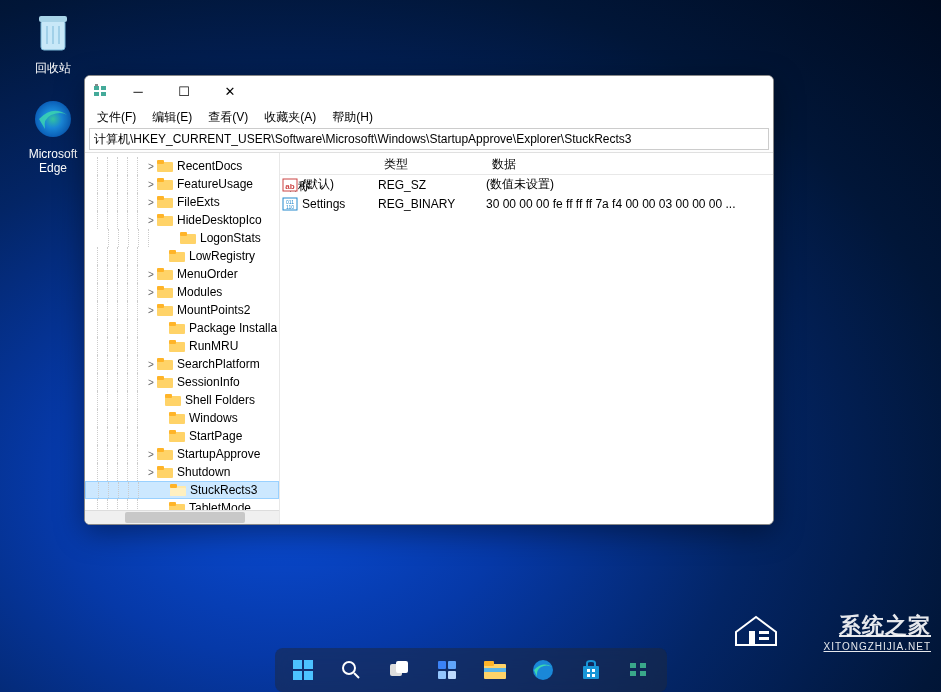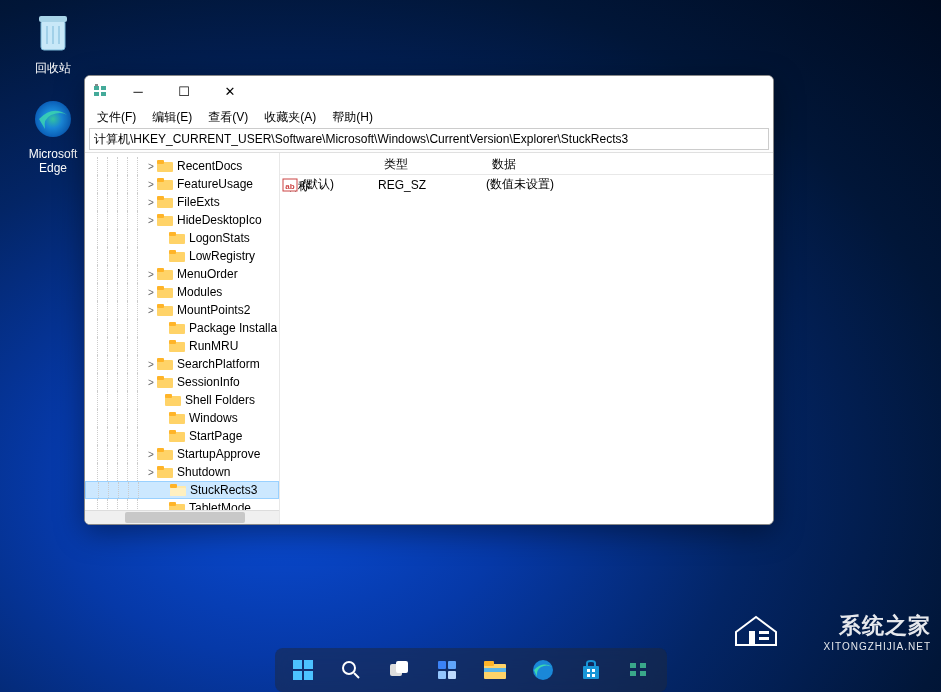--- a/index.html
+++ b/index.html
@@ -24,21 +24,21 @@
 .tree-item .folder-i { width: 16px; height: 14px; margin-right: 4px; }
 .list-panel { flex: 1; background: #fff; overflow: hidden; }
 .list-header { display: flex; height: 22px; font-size: 12px; border-bottom: 1px solid #e8e8e8; }
 .list-header div { padding: 3px 6px; }
 .col-name { width: 98px; margin-top: 22px; } .col-type { width: 108px; } .col-data { flex: 1; }
 .list-row { display: flex; height: 19px; align-items: center; font-size: 12px; cursor: pointer; }
 .list-row .val-icon { width: 16px; height: 16px; margin: 0 4px 0 2px; flex-shrink: 0; }
 .taskbar { position: absolute; bottom: 0; left: 0; right: 0; height: 44px; display: flex; align-items: center; justify-content: center; }
 .taskbar-center { display: flex; gap: 8px; background: rgba(30,40,60,0.5); padding: 4px 8px; border-radius: 8px; backdrop-filter: blur(10px); }
 .task-item { width: 40px; height: 36px; display: flex; align-items: center; justify-content: center; cursor: pointer; border-radius: 4px; }
-.watermark { position: absolute; right: 10px; bottom: 40px; color: rgba(255,255,255,0.9); text-align: right; }
+.watermark { position: absolute; right: 10px; bottom: 40px; color: rgba(255,255,255,0.9); text-align: right; text-decoration: underline; }
 .watermark .big { font-size: 22px; font-weight: bold; letter-spacing: 1px; }
 .watermark .small { font-size: 10px; letter-spacing: 1px; }
 .hscroll-track { position: absolute; left: 0; right: 0; bottom: 0; height: 14px; background: #f0f0f0; border-top: 1px solid #ddd; }
 .hscroll-thumb { position: absolute; left: 40px; top: 1px; bottom: 1px; width: 120px; background: #c8c8c8; border-radius: 2px; }
 </style>
 </head>
 <body>
 
 <div class="desktop-icon" style="left:18px; top:8px;">
   <div class="icon-box">
@@ -87,21 +87,21 @@
     </div>
   </div>
   <div class="menubar">
     <span>文件(F)</span>
     <span>编辑(E)</span>
     <span>查看(V)</span>
     <span>收藏夹(A)</span>
     <span>帮助(H)</span>
   </div>
   <div class="addressbar">
-    <span>计算机\HKEY_CURRENT_USER\Software\Microsoft\Windows\CurrentVersion\Explorer\StuckRects3</span>
+    <span>计算机\HKEY_CURRENT_USER\Software\Microsoft\Windows\StartupApprove\Explorer\StuckRects3</span>
   </div>
   <div class="content">
     <div class="tree-panel">
       <div class="tree" id="tree">
           <div class="tree-item" style="padding-left: 60px; position: relative;">
             <span style="position:absolute;left:12px;top:0;bottom:0;border-left:1px dotted #ccc;"></span>
             <span style="position:absolute;left:22px;top:0;bottom:0;border-left:1px dotted #ccc;"></span>
             <span style="position:absolute;left:32px;top:0;bottom:0;border-left:1px dotted #ccc;"></span>
             <span style="position:absolute;left:42px;top:0;bottom:0;border-left:1px dotted #ccc;"></span>
             <span style="position:absolute;left:52px;top:0;bottom:0;border-left:1px dotted #ccc;"></span>
@@ -144,21 +144,21 @@
             <span style="position:absolute;left:32px;top:0;bottom:0;border-left:1px dotted #ccc;"></span>
             <span style="position:absolute;left:42px;top:0;bottom:0;border-left:1px dotted #ccc;"></span>
             <span style="position:absolute;left:52px;top:0;bottom:0;border-left:1px dotted #ccc;"></span>
             <span class="expander">&gt;</span>
             <svg class="folder-i" viewBox="0 0 16 14">
               <rect x="0" y="3" width="16" height="10" fill="#ffd368" rx="1"></rect>
               <rect x="0" y="1" width="7" height="4" fill="#ffb428" rx="1"></rect>
             </svg>
             <span>HideDesktopIco</span>
           </div>
-          <div class="tree-item" style="padding-left: 72px; position: relative;">
+          <div class="tree-item" style="padding-left: 72px; position: relative; margin-left: 11px;">
             <span style="position:absolute;left:12px;top:0;bottom:0;border-left:1px dotted #ccc;"></span>
             <span style="position:absolute;left:22px;top:0;bottom:0;border-left:1px dotted #ccc;"></span>
             <span style="position:absolute;left:32px;top:0;bottom:0;border-left:1px dotted #ccc;"></span>
             <span style="position:absolute;left:42px;top:0;bottom:0;border-left:1px dotted #ccc;"></span>
             <span style="position:absolute;left:52px;top:0;bottom:0;border-left:1px dotted #ccc;"></span>
             <span class="expander"></span>
             <svg class="folder-i" viewBox="0 0 16 14">
               <rect x="0" y="3" width="16" height="10" fill="#ffd368" rx="1"></rect>
               <rect x="0" y="1" width="7" height="4" fill="#ffb428" rx="1"></rect>
             </svg>
@@ -374,20 +374,30 @@
       <div id="values">
           <div class="list-row">
             <svg class="val-icon" viewBox="0 0 16 16">
               <rect x="1" y="2" width="14" height="12" fill="#fff" stroke="#c44"></rect>
               <text x="8" y="12" font-size="8" text-anchor="middle" fill="#c44" font-weight="bold">ab</text>
             </svg>
             <div style="width:76px">(默认)</div>
             <div class="col-type">REG_SZ</div>
             <div class="col-data">(数值未设置)</div>
           </div>
+          <div class="list-row">
+            <svg class="val-icon" viewBox="0 0 16 16">
+              <rect x="1" y="2" width="14" height="12" fill="#fff" stroke="#28c"></rect>
+              <text x="4" y="8" font-size="5" fill="#28c">011</text>
+              <text x="4" y="13" font-size="5" fill="#28c">110</text>
+            </svg>
+            <div style="width:76px">Settings</div>
+            <div class="col-type">REG_BINARY</div>
+            <div class="col-data">30 00 00 00 fe ff ff ff 7a f4 00 00 03 00 00 00 ...</div>
+          </div>
         </div>
     </div>
   </div>
 </div>
 
 <div class="watermark">
   <svg width="50" height="40" style="position:absolute; right:150px; top:-4px;" viewBox="0 0 50 40">
       <path d="M 5 25 L 25 10 L 45 25 L 45 38 L 5 38 Z" fill="none" stroke="#fff" stroke-width="2"></path>
       <rect x="18" y="24" width="6" height="14" fill="#fff"></rect>
       <rect x="28" y="24" width="10" height="3" fill="#fff"></rect>

